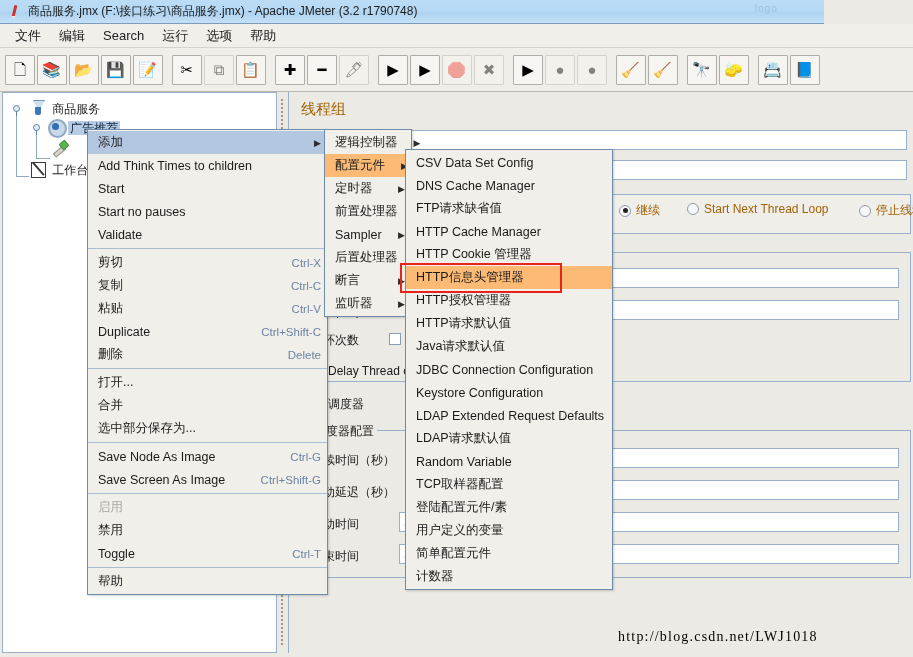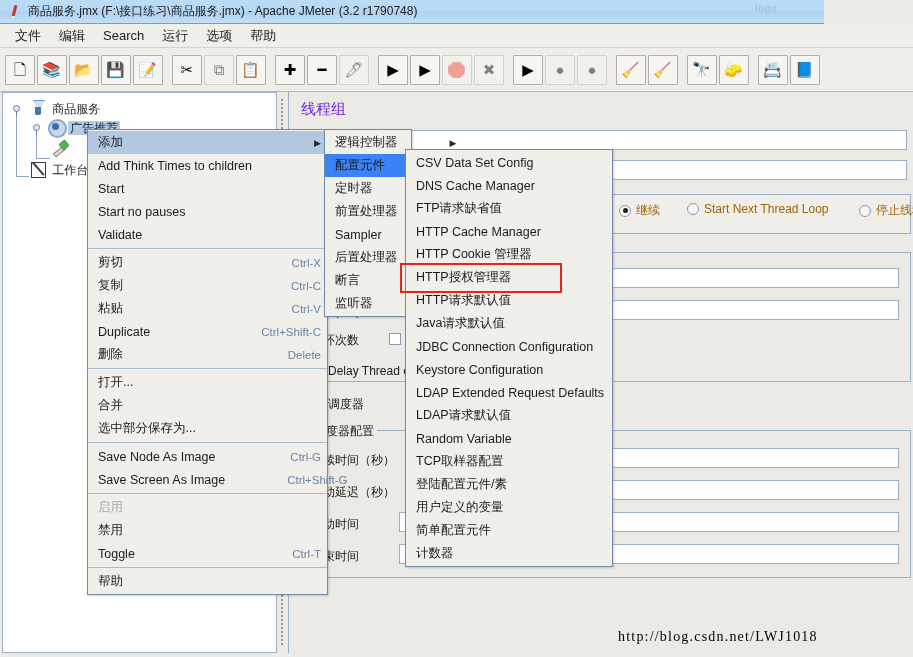--- a/index.html
+++ b/index.html
@@ -146,21 +146,21 @@
     content: ""; position: absolute; left: 2px; top: 2px; width: 13px; height: 14px;
     background: #ffffff; border: 1.5px solid #3a3a3a;
   }
   .ic-bench:after {
     content: ""; position: absolute; left: 3px; top: 3px; width: 1.5px; height: 17px;
     background: #3a3a3a; transform: rotate(-41deg); transform-origin: top left;
   }
 
   
   .rp-title {
-    position: absolute; left: 12px; top: 8px; font-size: 15px; color: #6d28d9;
+    position: absolute; left: 12px; top: 8px; font-size: 15px; color: #a16207;
   }
   .rp-box {
     position: absolute; background: #f0eee8; border: 1px solid #9bb0c8;
   }
   .rp-field {
     position: absolute; background: #ffffff; border: 1px solid #9bb0c8;
   }
   .rp-label { position: absolute; font-size: 12px; color: #1b1b1b; white-space: nowrap; }
   .rp-legend {
     position: absolute; font-size: 12px; color: #1b1b1b; background: #eceae4;
@@ -185,24 +185,24 @@
   .ph { color: #a8c4dd; }
 
   
   .menu {
     position: absolute; background: #f1efe9; border: 1px solid #6f8cab;
     box-shadow: 1px 1px 2px rgba(0,0,0,.18);
     padding: 1px 0; z-index: 50;
   }
   .mi {
     display: flex; align-items: center; height: 23px; padding: 0 6px 0 10px;
-    font-size: 12.5px; color: #1b1b1b; white-space: nowrap; position: relative; gap: 36px;
+    font-size: 12.5px; color: #1b1b1b; white-space: nowrap; position: relative;
   }
   .mi.hl { background: #b4c7e0; }
-  .mi.hl2 { background: #3b82f6; }
+  .mi.hl2 { background: #fdba74; }
   .mi.dim { color: #a9a7a1; }
   .mi .acc {
     margin-left: auto; padding-left: 26px; font-size: 11.5px; color: #6a83a6;
   }
   .mi .arrow {
     margin-left: auto; padding-left: 16px; font-size: 9px; color: #2b2b2b;
   }
   .msep { height: 1px; background: #a9bdd4; margin: 2px 0; }
   .redbox {
     position: absolute; border: 2px solid #e8241a; pointer-events: none; z-index: 90;
@@ -547,20 +547,23 @@
       </div>
       <div class="mi">
         <span>FTP请求缺省值</span>
       </div>
       <div class="mi">
         <span>HTTP Cache Manager</span>
       </div>
       <div class="mi">
         <span>HTTP Cookie 管理器</span>
       </div>
+      <div class="mi hl2">
+        <span>HTTP信息头管理器</span>
+      </div>
       <div class="mi">
         <span>HTTP授权管理器</span>
       </div>
       <div class="mi">
         <span>HTTP请求默认值</span>
       </div>
       <div class="mi">
         <span>Java请求默认值</span>
       </div>
       <div class="mi">

